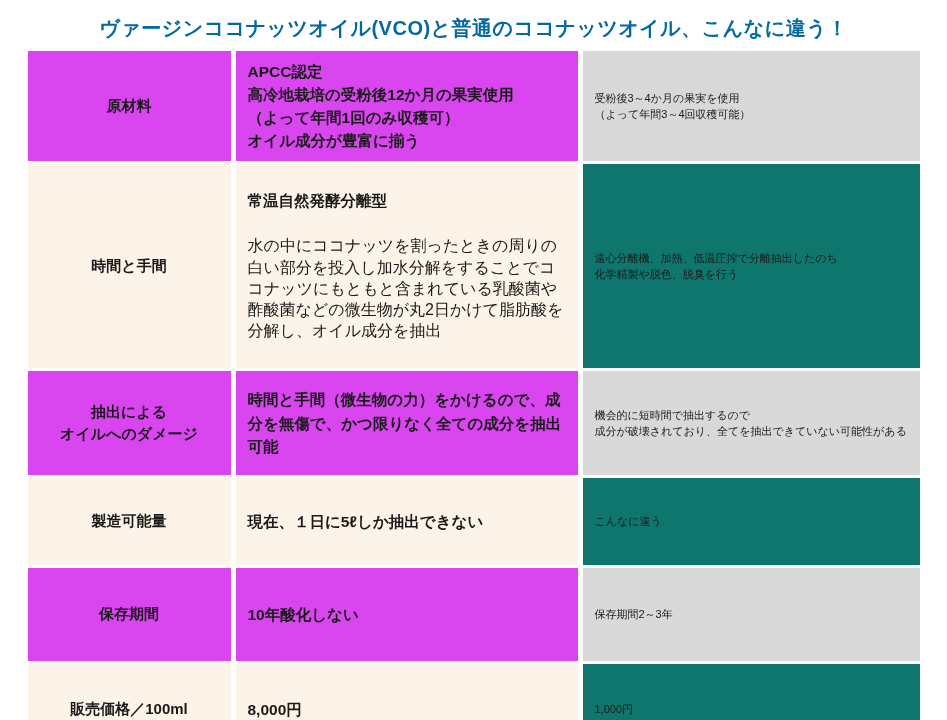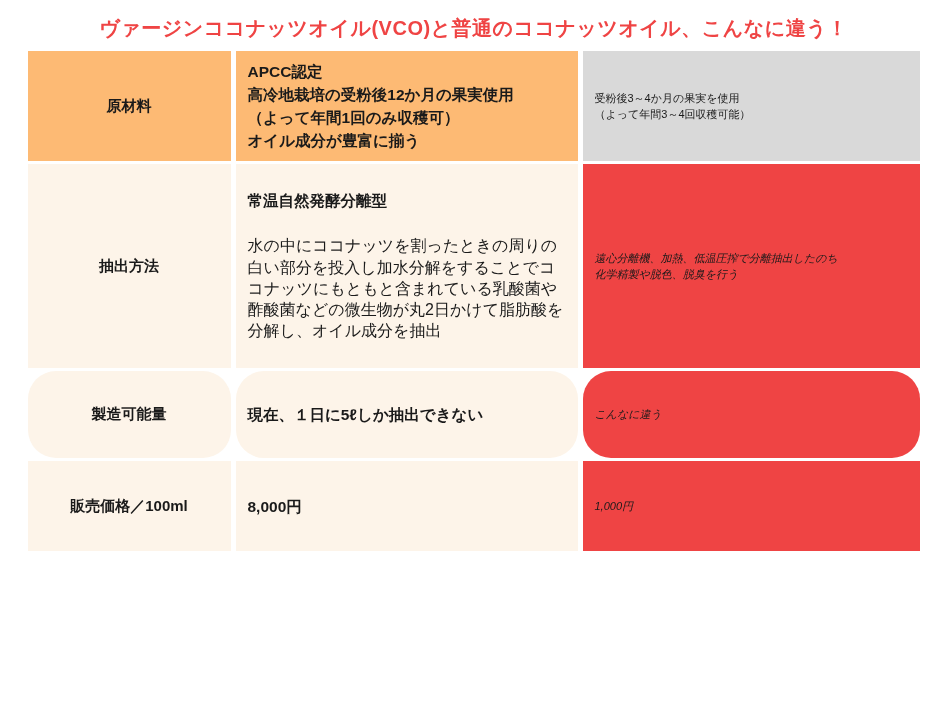--- a/index.html
+++ b/index.html
@@ -9,21 +9,21 @@
     font-family:"Liberation Sans","DejaVu Sans",sans-serif;
     color:#1a1a1a;
     overflow:hidden;
   }
   .page-title{
     margin-top:15px;
     text-align:center;
     font-size:20px;
     font-weight:bold;
     letter-spacing:0.5px;
-    color:#ef4444;
+    color:#0369a1;
   }
   table.cmp-table{
     border-collapse:separate;
     border-spacing:5px 3px;
     table-layout:fixed;
     width:902px;
     margin:6px auto 0 auto;
   }
   col.c1{width:203px;}
   col.c2{width:342px;}
@@ -36,24 +36,24 @@
   
   .hd{
     background:#fbbf00;
     font-weight:bold;
     font-size:15px;
     text-align:center;
     height:49px;
   }
   .hd-gray{background:#a6a6a6;}
   
-  .peach{background:#fdba74;}
+  .peach{background:#d946ef;}
   .cream{background:#fdf4e9;}
   .gray-d{background:#d9d9d9;}
-  .gray-l{background:#ef4444;font-style:italic;}
+  .gray-l{background:#0f766e;}
   
   .label-cell{
     font-weight:bold;
     font-size:15px;
     text-align:center;
     line-height:1.5;
   }
   
   .vco-cell{
     font-weight:bold;
@@ -81,21 +81,21 @@
     font-weight:normal;
     font-size:11px;
     line-height:1.5;
     padding:4px 10px 4px 12px;
     text-align:left;
   }
   
   .r1 td{height:102px;}
   .r2 td{height:102px;margin-left:47px;}
   .r3 td{height:96px;}
-  .r4 td{height:79px;border-radius:28px;}
+  .r4 td{height:79px;}
   .r5 td{height:85px;}
   .r6 td{height:82px;}
 </style>
 </head>
 <body>
 
 <div class="page-title">ヴァージンココナッツオイル(VCO)と普通のココナッツオイル、こんなに違う！</div>
 
 <table class="cmp-table">
   <colgroup>
@@ -110,36 +110,48 @@
     <td class="peach label-cell">原材料</td>
     <td class="peach vco-cell">APCC認定
 高冷地栽培の受粉後12か月の果実使用
 （よって年間1回のみ収穫可）
 オイル成分が豊富に揃う</td>
     <td class="gray-d plain-cell">受粉後3～4か月の果実を使用
 （よって年間3～4回収穫可能）</td>
   </tr>
 
   <tr class="r2">
-    <td class="cream label-cell">抽出方法</td>
+    <td class="cream label-cell">時間と手間</td>
     <td class="cream vco-cell">
       <span class="vco-title">常温自然発酵分離型</span>
       <span class="vco-detail">水の中にココナッツを割ったときの周りの白い部分を投入し加水分解をすることでココナッツにもともと含まれている乳酸菌や酢酸菌などの微生物が丸2日かけて脂肪酸を分解し、オイル成分を抽出</span>
     </td>
     <td class="gray-l plain-cell">遠心分離機、加熱、低温圧搾で分離抽出したのち
 化学精製や脱色、脱臭を行う</td>
   </tr>
 
+  <tr class="r3">
+    <td class="peach label-cell">抽出による
+オイルへのダメージ</td>
+    <td class="peach vco-cell">時間と手間（微生物の力）をかけるので、成分を無傷で、かつ限りなく全ての成分を抽出可能</td>
+    <td class="gray-d plain-cell">機会的に短時間で抽出するので
+成分が破壊されており、全てを抽出できていない可能性がある</td>
+  </tr>
 
   <tr class="r4">
     <td class="cream label-cell">製造可能量</td>
     <td class="cream vco-cell">現在、１日に5ℓしか抽出できない</td>
     <td class="gray-l plain-cell">こんなに違う</td>
   </tr>
 
+  <tr class="r5">
+    <td class="peach label-cell">保存期間</td>
+    <td class="peach vco-cell">10年酸化しない</td>
+    <td class="gray-d plain-cell">保存期間2～3年</td>
+  </tr>
 
   <tr class="r6">
     <td class="cream label-cell">販売価格／100ml</td>
     <td class="cream vco-cell">8,000円</td>
     <td class="gray-l plain-cell">1,000円</td>
   </tr>
 </tbody>
   </table>
 
 </body></html>

